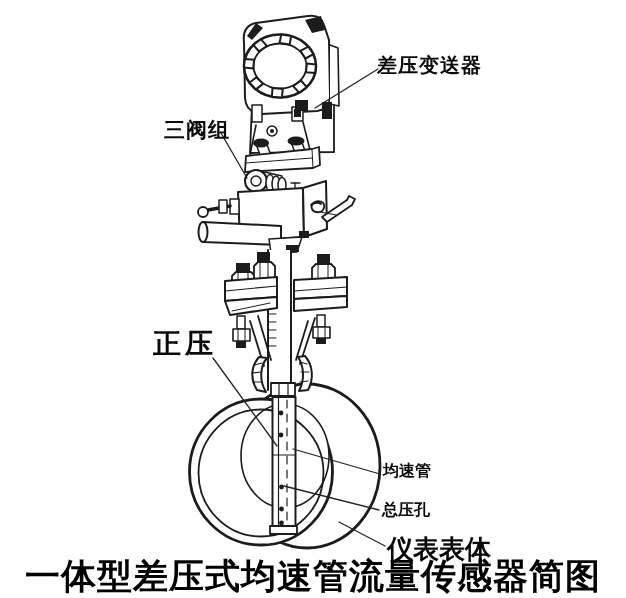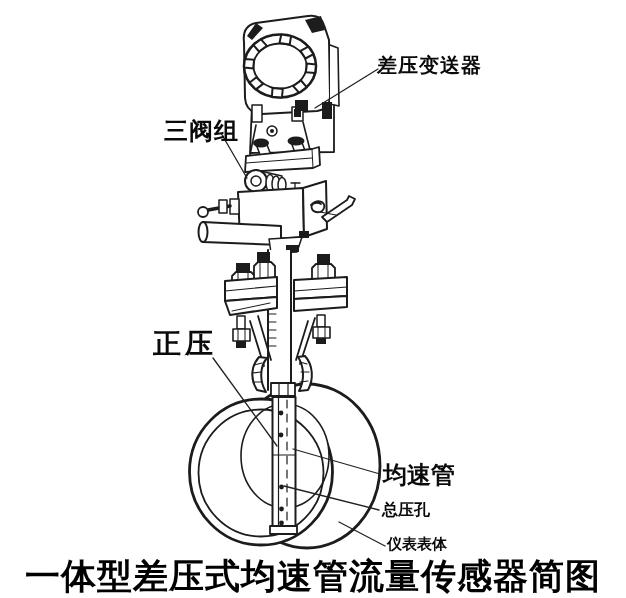--- a/index.html
+++ b/index.html
@@ -13,25 +13,25 @@
   }
   #drawing{position:absolute;left:0;top:0;}
   .callout{
     position:absolute;
     color:#0a0a0a;
     font-weight:600;
     white-space:nowrap;
     line-height:1;
   }
   .co-transmitter{left:377px;top:55px;font-size:20px;letter-spacing:1px;}
-  .co-manifold{left:164px;top:119px;font-size:24px;letter-spacing:1px;}
+  .co-manifold{left:164px;top:119px;font-size:21px;letter-spacing:1px;}
   .co-positive{left:153px;top:330px;font-size:28px;letter-spacing:4px;}
-  .co-avgtube{left:383px;top:463px;font-size:24px;}
+  .co-avgtube{left:383px;top:463px;font-size:16px;}
   .co-totalhole{left:382px;top:502px;font-size:16px;}
-  .co-instrbody{left:387px;top:536px;font-size:15px;}
+  .co-instrbody{left:387px;top:536px;font-size:26px;}
   .fig-title{
     position:absolute;left:0;top:553px;width:626px;
     text-align:center;
     font-size:35px;font-weight:bold;letter-spacing:1px;
     color:#000;
   }
 </style>
 </head>
 <body>
 

